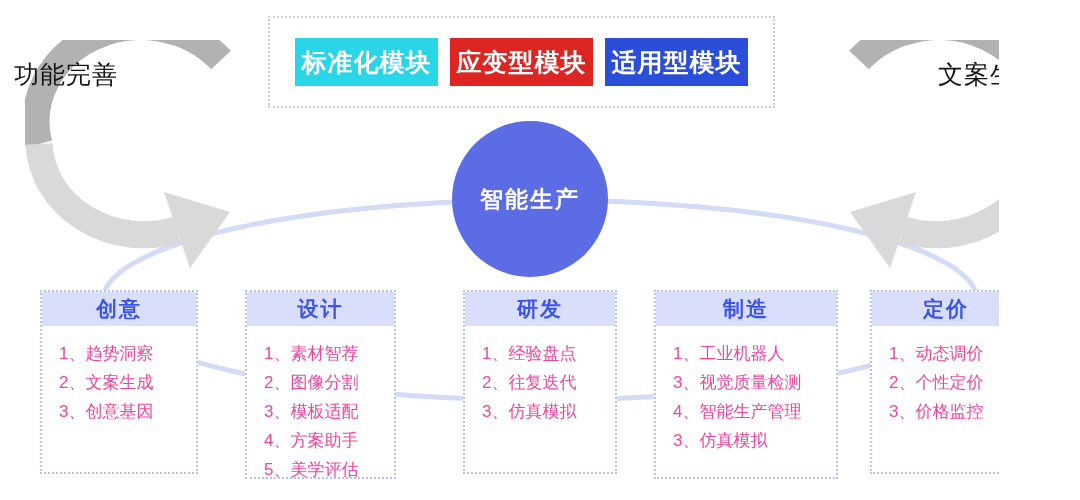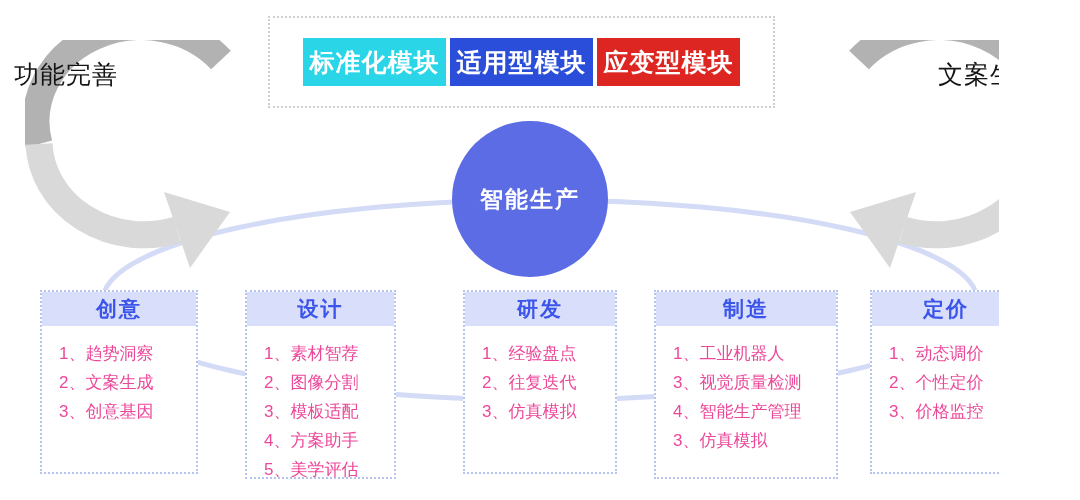--- a/index.html
+++ b/index.html
@@ -18,21 +18,21 @@
   .side-label{
     position:absolute;z-index:4;font-size:25px;color:#141414;
     letter-spacing:1px;white-space:nowrap;
   }
   .side-label.left{left:14px;top:58px;}
   .side-label.right{left:938px;top:58px;}
   
   .legend-box{
     position:absolute;z-index:3;left:268px;top:16px;width:507px;height:92px;
     box-sizing:border-box;border:2px dotted #cfcfcf;background:#ffffff;
-    display:flex;align-items:center;justify-content:center;gap:4px;
+    display:flex;align-items:center;justify-content:center;gap:12px;
   }
   .module-chip{
     width:143px;height:48px;display:flex;align-items:center;justify-content:center;
     color:#ffffff;font-size:25px;font-weight:bold;letter-spacing:1px;white-space:nowrap;
   }
   
   .center-circle{
     position:absolute;z-index:3;left:452px;top:121px;width:156px;height:156px;
     border-radius:50%;display:flex;flex-direction:row;align-items:center;justify-content:center;
     color:#ffffff;font-size:23px;font-weight:bold;line-height:31px;letter-spacing:2px;
@@ -76,22 +76,22 @@
       <path d="M 14 104 A 105 95 0 0 0 152 190" fill="none" stroke="#d9d9d9" stroke-width="27"></path>
       <polygon points="139,152 165,228 205,172" fill="#d9d9d9"></polygon>
     </g>
   </svg>
 
   <div class="side-label left">功能完善</div>
   <div class="side-label right">文案生成</div>
 
   <div class="legend-box">
     <div class="module-chip" style="background: rgb(43, 213, 232);">标准化模块</div>
+    <div class="module-chip" style="background: rgb(221, 38, 33);">应变型模块</div>
     <div class="module-chip" style="background: rgb(42, 78, 217);">适用型模块</div>
-    <div class="module-chip" style="background: rgb(221, 38, 33);">应变型模块</div>
   </div>
 
   <div class="center-circle" style="background: rgb(91, 108, 228);">
     <span>智能</span>
     <span>生产</span>
   </div>
 
   <div class="stage s0">
     <div class="stage-header">创意</div>
     <div class="stage-body">

